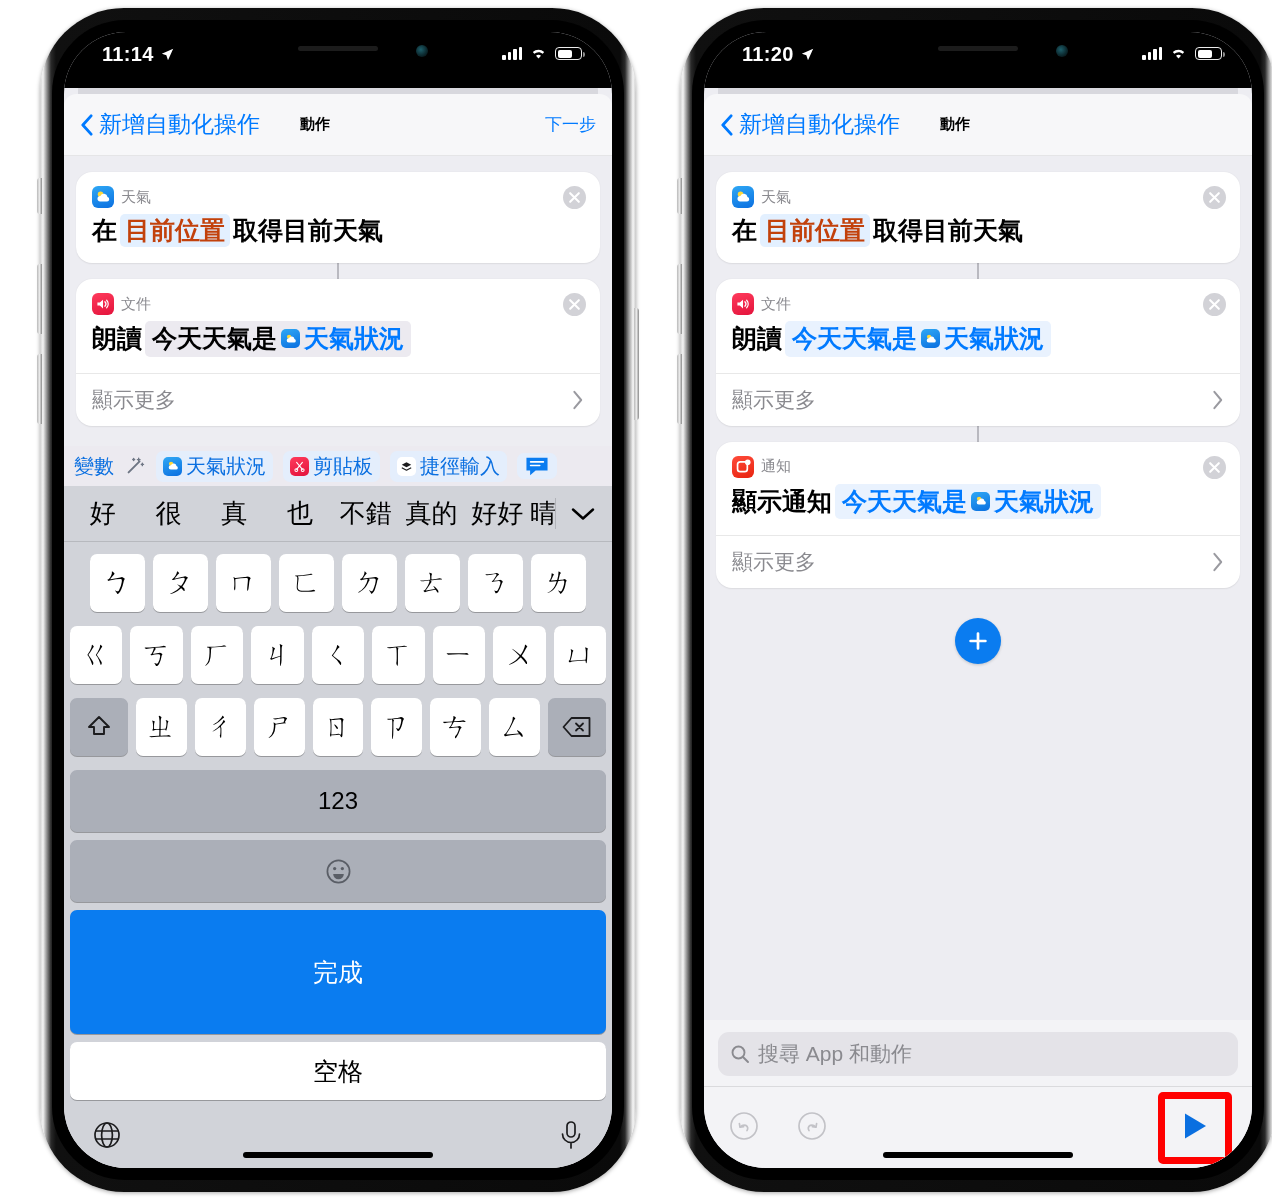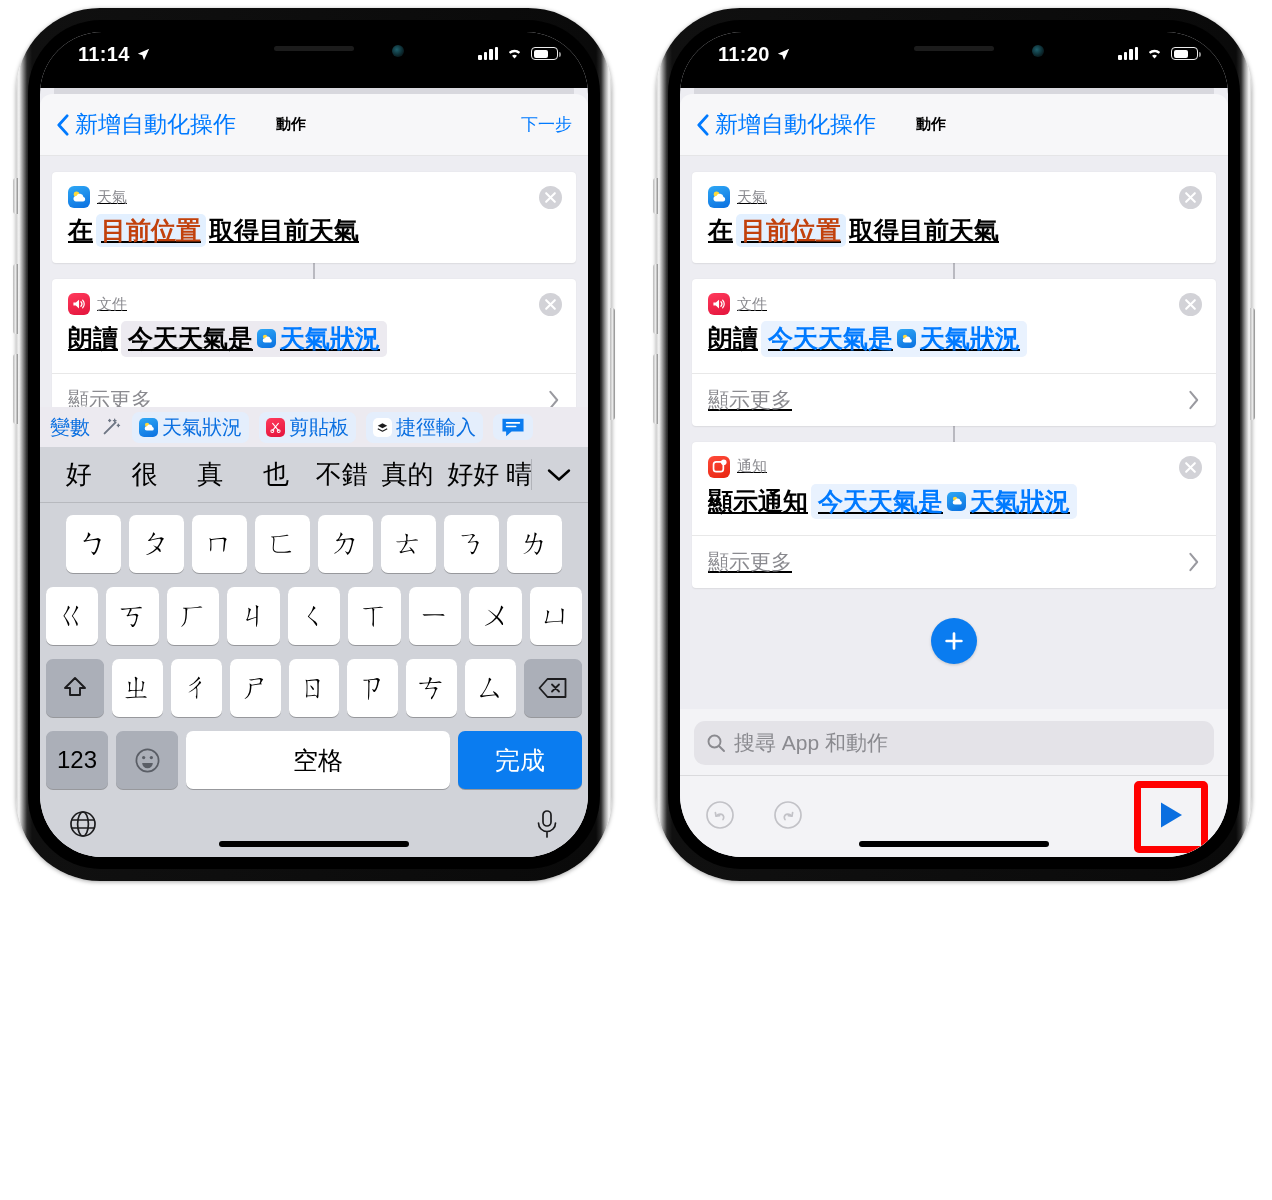--- a/index.html
+++ b/index.html
@@ -5,21 +5,21 @@
   * { box-sizing: border-box; margin: 0; padding: 0; }
   html, body {
     width: 1272px; height: 1200px;
     background: #ffffff;
     font-family: "Liberation Sans", "DejaVu Sans", sans-serif;
     overflow: hidden;
   }
   .stage { position: relative; width: 1272px; height: 1200px; }
 
   
-  .phone { position: absolute; top: 8px; width: 596px; height: 873px; }
+  .phone { position: absolute; top: 8px; width: 596px; height: 1184px; margin-left: 24px; }
   .phone.left  { left: 16px; }
   .phone.right { left: 656px; }
 
   .chassis {
     position: absolute; inset: 0;
     border-radius: 84px;
     background:
       linear-gradient(90deg,
         #cfcfcf 0px, #f4f4f4 3px, #8d8d8d 7px, #2a2a2a 11px,
         #101010 16px, #0a0a0a calc(100% - 16px), #2a2a2a calc(100% - 11px),
@@ -118,23 +118,22 @@
     margin-left: auto; color: #007aff; font-size: 17px; white-space: nowrap;
   }
 
   .content {
     position: relative; z-index: 2; flex: 1 1 auto;
     background: #ededf2; overflow: hidden; padding: 16px 12px 0 12px;
   }
 
   
   .card {
-    background: #fff; border-radius: 4px; position: relative;
+    background: #fff; border-radius: 16px; position: relative;
     box-shadow: 0 .5px 1.5px rgba(0,0,0,.08);
-    text-decoration: underline;
   }
   .card + .connector { }
   .connector {
     width: 2px; height: 16px; background: #b9b9c0;
     margin: 0 auto;
   }
   .card-head {
     display: flex; align-items: center; gap: 7px;
     padding: 14px 16px 0 16px;
   }
@@ -235,21 +234,21 @@
     font-size: 29px; color: #000;
     box-shadow: 0 1px 0 rgba(0,0,0,.28);
   }
   .krow.r1 .key { max-width: 55px; }
   .key.dark { background: #abafb8; }
   .key.wide { flex: 0 0 58px; }
   .key.num { flex: 0 0 62px; font-size: 24px; }
   .key.emoji { flex: 0 0 62px; font-size: 28px; }
   .key.space { flex: 1 1 auto; font-size: 25px; }
   .key.done { flex: 0 0 124px; background: #0a7cf0; color: #fff; font-size: 25px; }
-  .krow.r4 { padding: 7px 6px 6px 6px; }
+  .krow.r4 { padding: 7px 6px 6px 6px; flex-direction: column; }
   .kbottom {
     height: 62px; display: flex; align-items: center;
     justify-content: space-between; padding: 0 28px;
   }
 
   
   .searchwrap { flex: 0 0 auto; background: #f3f3f6; padding: 12px 14px 10px 14px; }
   .searchbar {
     height: 44px; border-radius: 11px; background: #e4e3e8;
     display: flex; align-items: center; gap: 8px; padding: 0 12px;
@@ -507,22 +506,22 @@
           <div class="krow r4">
             <span class="key dark num">123</span>
             <span class="key dark emoji">
               <svg width="27" height="27" viewBox="0 0 28 28">
                 <circle cx="14" cy="14" r="11.5" fill="none" stroke="#5a5e66" stroke-width="1.8"></circle>
                 <circle cx="10" cy="11" r="1.7" fill="#5a5e66"></circle>
                   <circle cx="18" cy="11" r="1.7" fill="#5a5e66"></circle>
                 <path d="M8.5 16.5h11a5.5 5.5 0 0 1-11 0z" fill="#5a5e66"></path>
               </svg>
             </span>
+            <span class="key done">完成</span>
             <span class="key space">空格</span>
-            <span class="key done">完成</span>
           </div>
 
           <div class="kbottom">
             <span>
               <svg width="30" height="30" viewBox="0 0 30 30">
                 <circle cx="15" cy="15" r="12" fill="none" stroke="#1c1c1e" stroke-width="1.7"></circle>
                 <ellipse cx="15" cy="15" rx="5.4" ry="12" fill="none" stroke="#1c1c1e" stroke-width="1.7"></ellipse>
                 <path d="M3.4 11h23.2M3.4 19h23.2" stroke="#1c1c1e" stroke-width="1.7"></path>
               </svg>
             </span>

